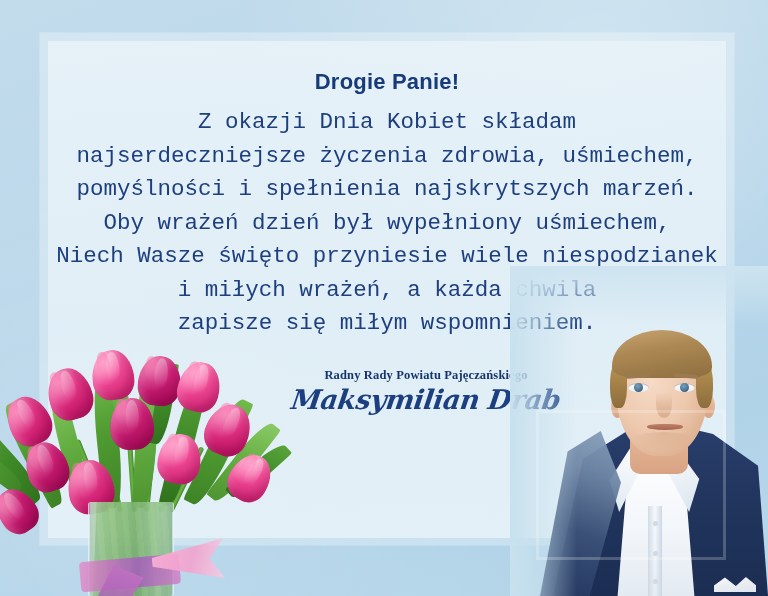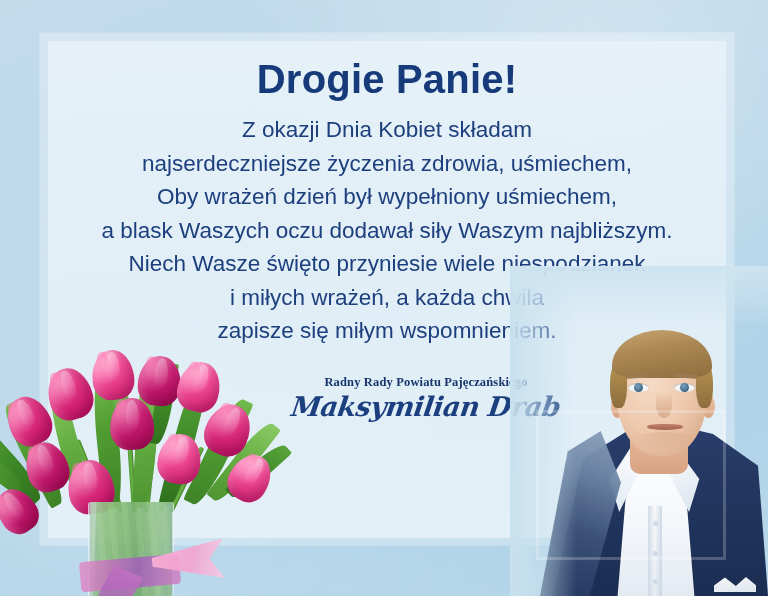--- a/index.html
+++ b/index.html
@@ -39,28 +39,29 @@
   }
 
   
   .content{
     position:absolute;
     left:48px; top:41px; width:678px; height:497px;
     text-align:center;
     color:#1a3a75;
   }
   .headline{
-    margin-top:16px;
-    font-size:40px;
+    margin-top:28px;
+    font-size:22px;
     font-weight:bold;
     letter-spacing:.2px;
     color:#173a7a;
   }
   .body-lines{
     margin-top:11px;
+    font-family:Liberation Mono, monospace;
   }
   .body-lines .line{
     font-size:22.5px;
     line-height:33.5px;
     font-weight:500;
     color:#1d3f7e;
     white-space:nowrap;
   }
   .signature-block{
     margin-top:27px;
@@ -422,22 +423,22 @@
     <div class="p-fade"></div>
     <div class="p-fade-top"></div>
   </div>
 
   <div class="content">
     <div class="headline">Drogie Panie!</div>
 
     <div class="body-lines">
       <div class="line">Z okazji Dnia Kobiet składam</div>
       <div class="line">najserdeczniejsze życzenia zdrowia, uśmiechem,</div>
+      <div class="line">pomyślności i spełnienia najskrytszych marzeń.</div>
       <div class="line">Oby wrażeń dzień był wypełniony uśmiechem,</div>
-      <div class="line">a blask Waszych oczu dodawał siły Waszym najbliższym.</div>
       <div class="line">Niech Wasze święto przyniesie wiele niespodzianek</div>
       <div class="line">i miłych wrażeń, a każda chwila</div>
       <div class="line">zapisze się miłym wspomnieniem.</div>
     </div>
 
     <div class="signature-block">
       <div class="sig-title">Radny Rady Powiatu Pajęczańskiego</div>
       <div class="sig-name">Maksymilian Drab</div>
     </div>
   </div>

